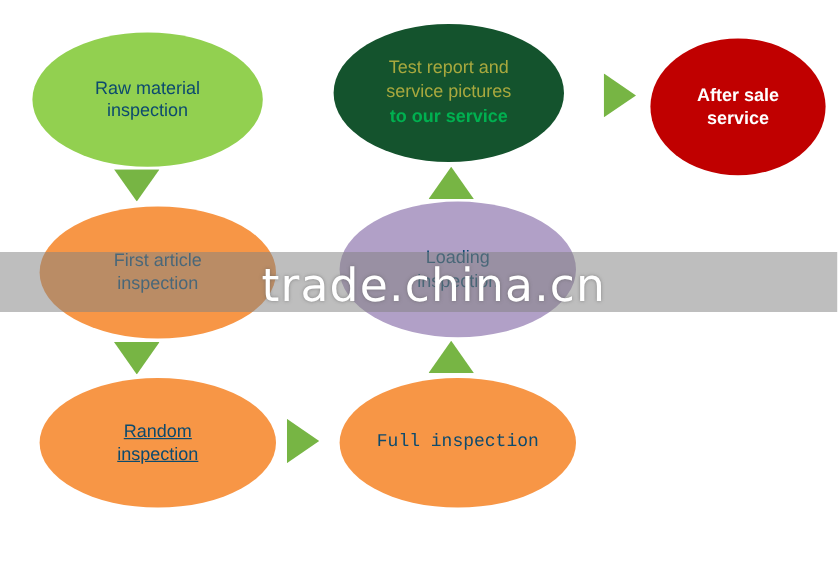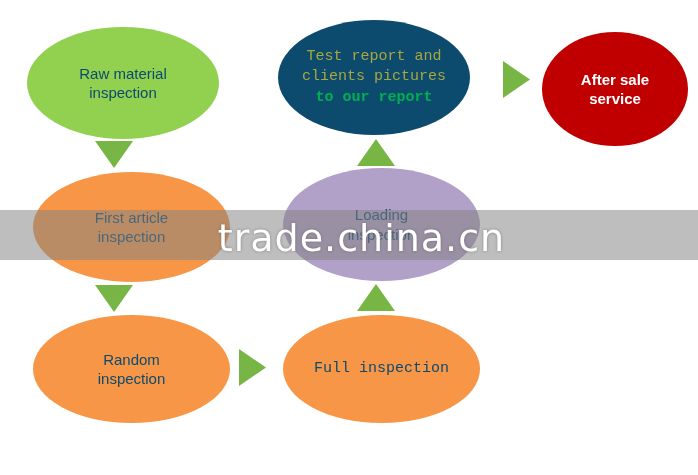--- a/index.html
+++ b/index.html
@@ -30,26 +30,26 @@
     line-height: 1.3;
     display: inline-block;
   }
 
   
   .n-raw     { left: 27px;  top: 27px;  width: 192px; height: 112px; background: #92d050; }
   .n-first   { left: 33px;  top: 172px; width: 197px; height: 110px; background: #f79646; }
   .n-random  { left: 33px;  top: 315px; width: 197px; height: 108px; background: #f79646; }
   .n-full    { left: 283px; top: 315px; width: 197px; height: 108px; background: #f79646; }
   .n-loading { left: 283px; top: 168px; width: 197px; height: 113px; background: #b1a0c7; }
-  .n-report  { left: 278px; top: 20px;  width: 192px; height: 115px; background: #0c4a6e; font-family: Liberation Mono, monospace; }
+  .n-report  { left: 278px; top: 20px;  width: 192px; height: 115px; background: #14532d; }
   .n-after   { left: 542px; top: 32px;  width: 146px; height: 114px; background: #c00000; }
 
   .n-raw .label     { max-width: 130px; }
   .n-first .label   { max-width: 112px; }
-  .n-random .label  { max-width: 112px; }
+  .n-random .label  { max-width: 112px; text-decoration: underline; }
   .n-full .label    { max-width: 160px; font-family: Liberation Mono, monospace; }
   .n-loading .label { max-width: 112px; }
   .n-after .label   { max-width: 100px; color: #ffffff; font-weight: bold; }
 
   .report-stack { display: flex; flex-direction: column; align-items: center; line-height: 1.35; }
   .report-line    { font-size: 15px; color: #a8a83e; }
   .report-clients { font-size: 15px; color: #00b050; font-weight: bold; }
 
   
   .arrow { position: absolute; background: #77b544; z-index: 2; }
@@ -91,22 +91,22 @@
 
 <div class="canvas">
 
   <div class="ellipse n-raw">
     <span class="label">Raw material inspection</span>
   </div>
 
   <div class="ellipse n-report">
     <span class="report-stack">
       <span class="report-line">Test report and</span>
-      <span class="report-line">clients pictures</span>
-      <span class="report-clients">to our report</span>
+      <span class="report-line">service pictures</span>
+      <span class="report-clients">to our service</span>
     </span>
   </div>
 
   <div class="arrow right a-report-after"></div>
 
   <div class="ellipse n-after">
     <span class="label">After sale service</span>
   </div>
 
   <div class="arrow down a-raw-first"></div>

